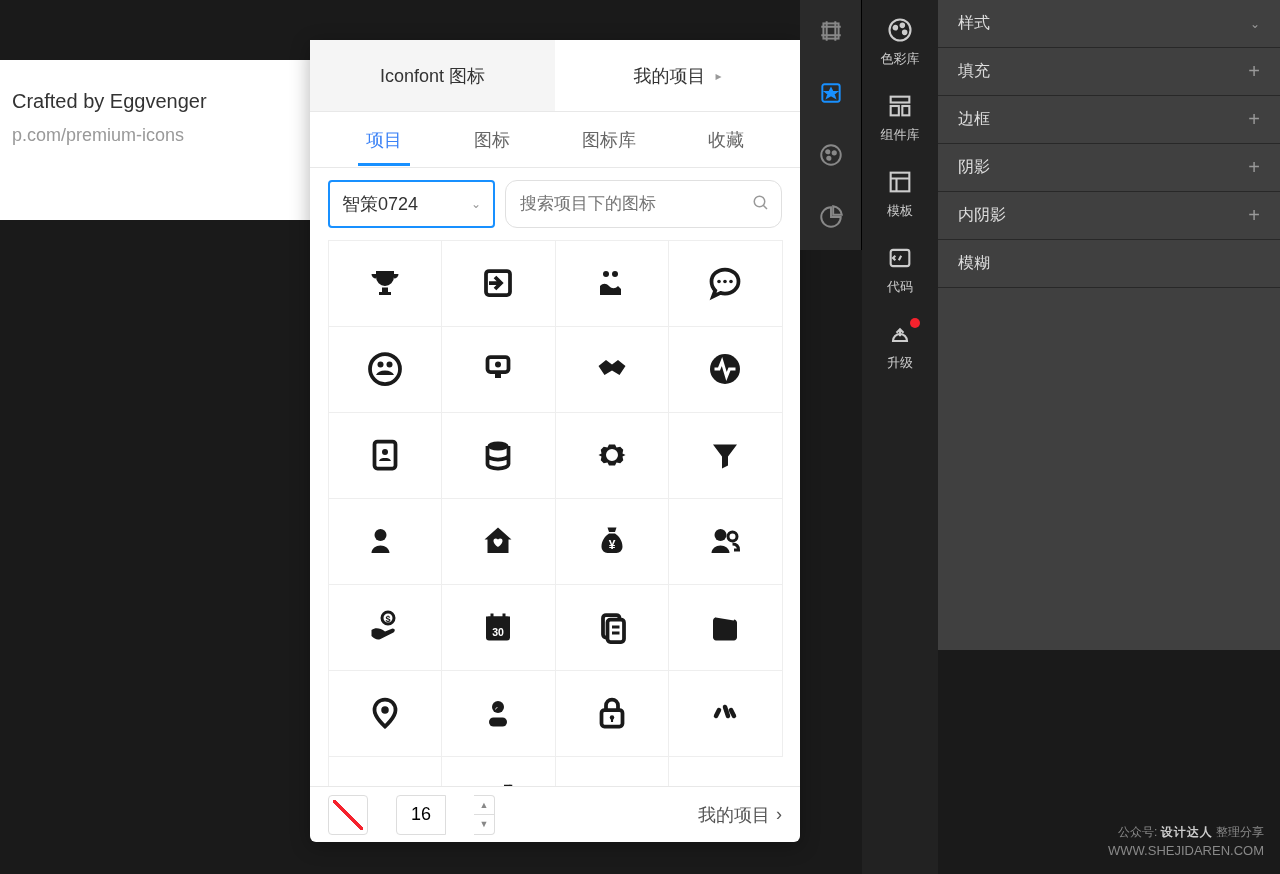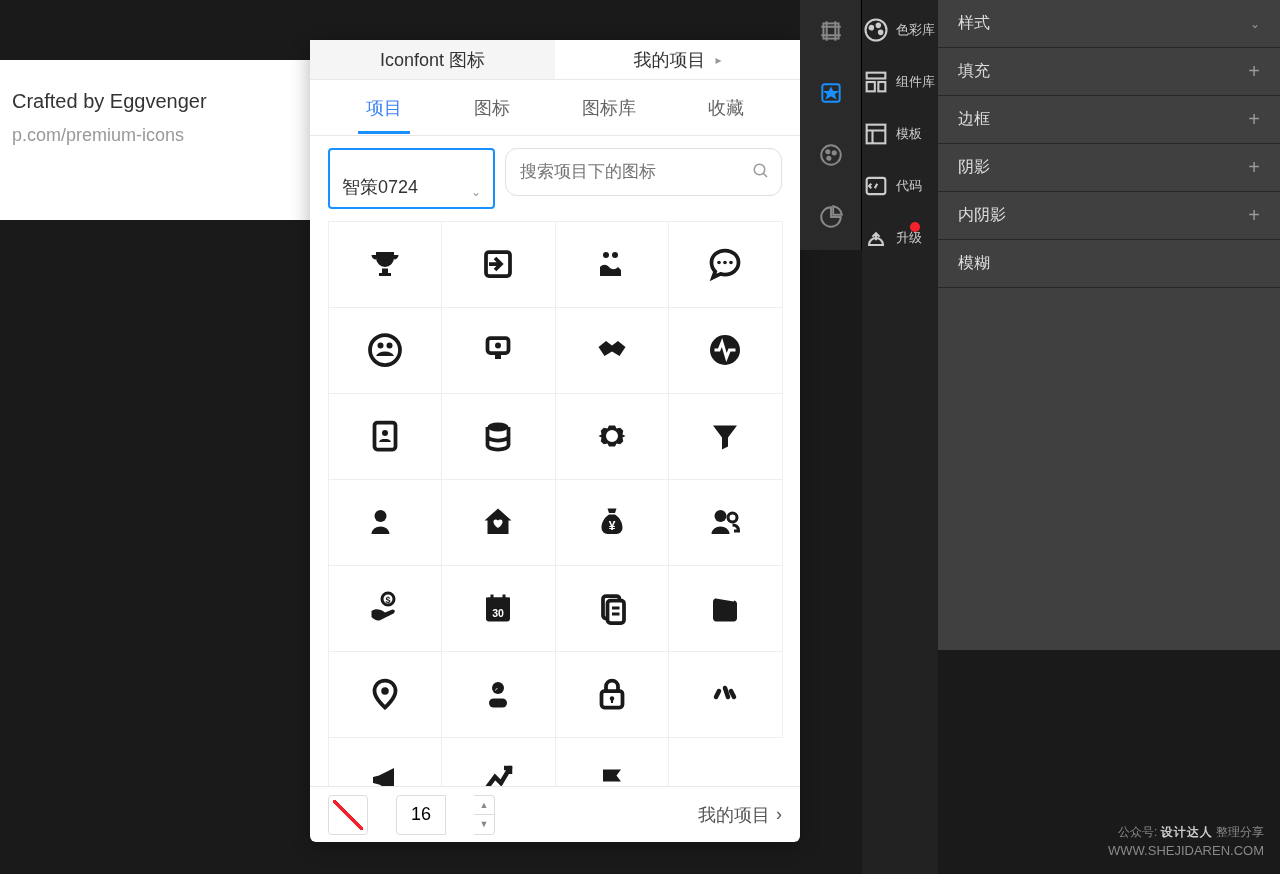--- a/index.html
+++ b/index.html
@@ -1,48 +1,48 @@
 <!DOCTYPE html>
 <html><head>
 <meta charset="utf-8">
 <style>
 *{margin:0;padding:0;box-sizing:border-box;font-family:-apple-system,BlinkMacSystemFont,"PingFang SC","Microsoft YaHei",sans-serif}
 body{width:1280px;height:874px;background:#1a1a1a;overflow:hidden;position:relative}
 .bg-left{position:absolute;left:0;top:60px;width:310px;height:160px;background:#fff;padding:30px 0 0 12px}
 .bg-left .crafted{color:#333;font-size:20px;font-weight:500}
 .bg-left .url{color:#999;font-size:18px;margin-top:12px}
 .iconfont-panel{position:absolute;left:310px;top:40px;width:490px;height:802px;background:#fff;border-radius:6px;box-shadow:0 4px 20px rgba(0,0,0,0.3);display:flex;flex-direction:column}
-.main-tabs{display:flex;height:40px;border-bottom:1px solid #e8e8e8}
+.main-tabs{display:flex;height:72px;border-bottom:1px solid #e8e8e8}
 .main-tab{flex:1;display:flex;align-items:center;justify-content:center;font-size:18px;color:#333;cursor:pointer;background:#f5f5f5}
 .main-tab.active{background:#fff}
 .sub-tabs{display:flex;height:56px;justify-content:space-around;align-items:center;border-bottom:1px solid #e8e8e8;padding:0 20px}
 .sub-tab{font-size:18px;color:#666;cursor:pointer;padding:14px 8px;position:relative}
 .sub-tab.active{color:#3b82f6}
 .sub-tab.active::after{content:'';position:absolute;bottom:0;left:0;right:0;height:3px;background:#1890ff}
 .search-row{display:flex;padding:12px 18px;gap:10px}
-.project-select{width:180px;height:61px;border:2px solid #1890ff;border-radius:4px;display:flex;align-items:flex-end;padding:8px 12px;font-size:18px;justify-content:space-between;color:#333}
+.project-select{width:180px;height:48px;border:2px solid #1890ff;border-radius:4px;display:flex;align-items:center;padding:0 12px;font-size:18px;justify-content:space-between;color:#333}
 .search-input{flex:1;height:48px;border:1px solid #e0e0e0;border-radius:12px;padding:0 40px 0 14px;font-size:17px;outline:none;position:relative}
 .search-wrap{flex:1;position:relative}
 .search-wrap .srch-icon{position:absolute;right:12px;top:14px;color:#999}
 .icon-grid{flex:1;overflow:hidden;padding:0 18px;display:grid;grid-template-columns:repeat(4,1fr);grid-auto-rows:86px;gap:0}
 .icon-cell{border:1px solid #eee;display:flex;align-items:center;justify-content:center;cursor:pointer;margin:-0.5px}
 .icon-cell svg{width:36px;height:36px;fill:#1a1a1a}
 .panel-footer{height:56px;border-top:1px solid #e8e8e8;display:flex;align-items:center;padding:0 18px;gap:28px}
 .color-swatch{width:40px;height:40px;border:1px solid #ddd;border-radius:4px;position:relative;background:#fff}
 .color-swatch::after{content:'';position:absolute;left:4px;bottom:4px;right:4px;top:4px;background:linear-gradient(to top right,transparent 46%,#f5222d 46%,#f5222d 54%,transparent 54%)}
 .size-input{width:50px;height:40px;border:1px solid #ddd;border-radius:4px 0 0 4px;text-align:center;font-size:18px}
 .stepper{display:flex;flex-direction:column;border:1px solid #ddd;border-left:none;border-radius:0 4px 4px 0;height:40px}
 .stepper div{flex:1;width:20px;display:flex;align-items:center;justify-content:center;font-size:9px;color:#888;cursor:pointer}
 .stepper div:first-child{border-bottom:1px solid #ddd}
 .footer-right{margin-left:auto;font-size:18px;color:#555;display:flex;align-items:center;gap:6px}
 .vert-toolbar{position:absolute;left:800px;top:0;width:62px;height:250px;background:#2a2a2a;border-right:1px solid #000}
 .vt-item{height:62px;display:flex;align-items:center;justify-content:center;color:#888}
 .vt-item.active{color:#1890ff}
 .side-toolbar{position:absolute;left:862px;top:0;width:76px;height:874px;background:#222;display:flex;flex-direction:column;align-items:center;padding-top:4px}
-.st-item{width:76px;padding:12px 0;display:flex;flex-direction:row;align-items:center;color:#ccc;font-size:13px;gap:6px;cursor:pointer;position:relative}
+.st-item{width:76px;padding:12px 0;display:flex;flex-direction:column;align-items:center;color:#ccc;font-size:13px;gap:6px;cursor:pointer;position:relative}
 .st-item svg{width:28px;height:28px;fill:none;stroke:#ccc;stroke-width:1.8}
 .st-badge{position:absolute;top:10px;right:18px;width:10px;height:10px;background:#f5222d;border-radius:50%}
 .props-panel{position:absolute;left:938px;top:0;right:0;height:650px;background:#404040}
 .prop-row{height:48px;display:flex;align-items:center;padding:0 20px;color:#ddd;font-size:16px;border-bottom:1px solid #282828;justify-content:space-between}
 .prop-row .plus{color:#999;font-size:20px;font-weight:200}
 .watermark{position:absolute;right:16px;bottom:14px;text-align:right;color:#888;font-size:13px;line-height:1.5}
 .watermark .wm1{font-size:12px}
 .watermark .wm1 b{color:#ccc;font-weight:600;letter-spacing:1px}
 .chev{font-size:12px;color:#999}
 </style>

